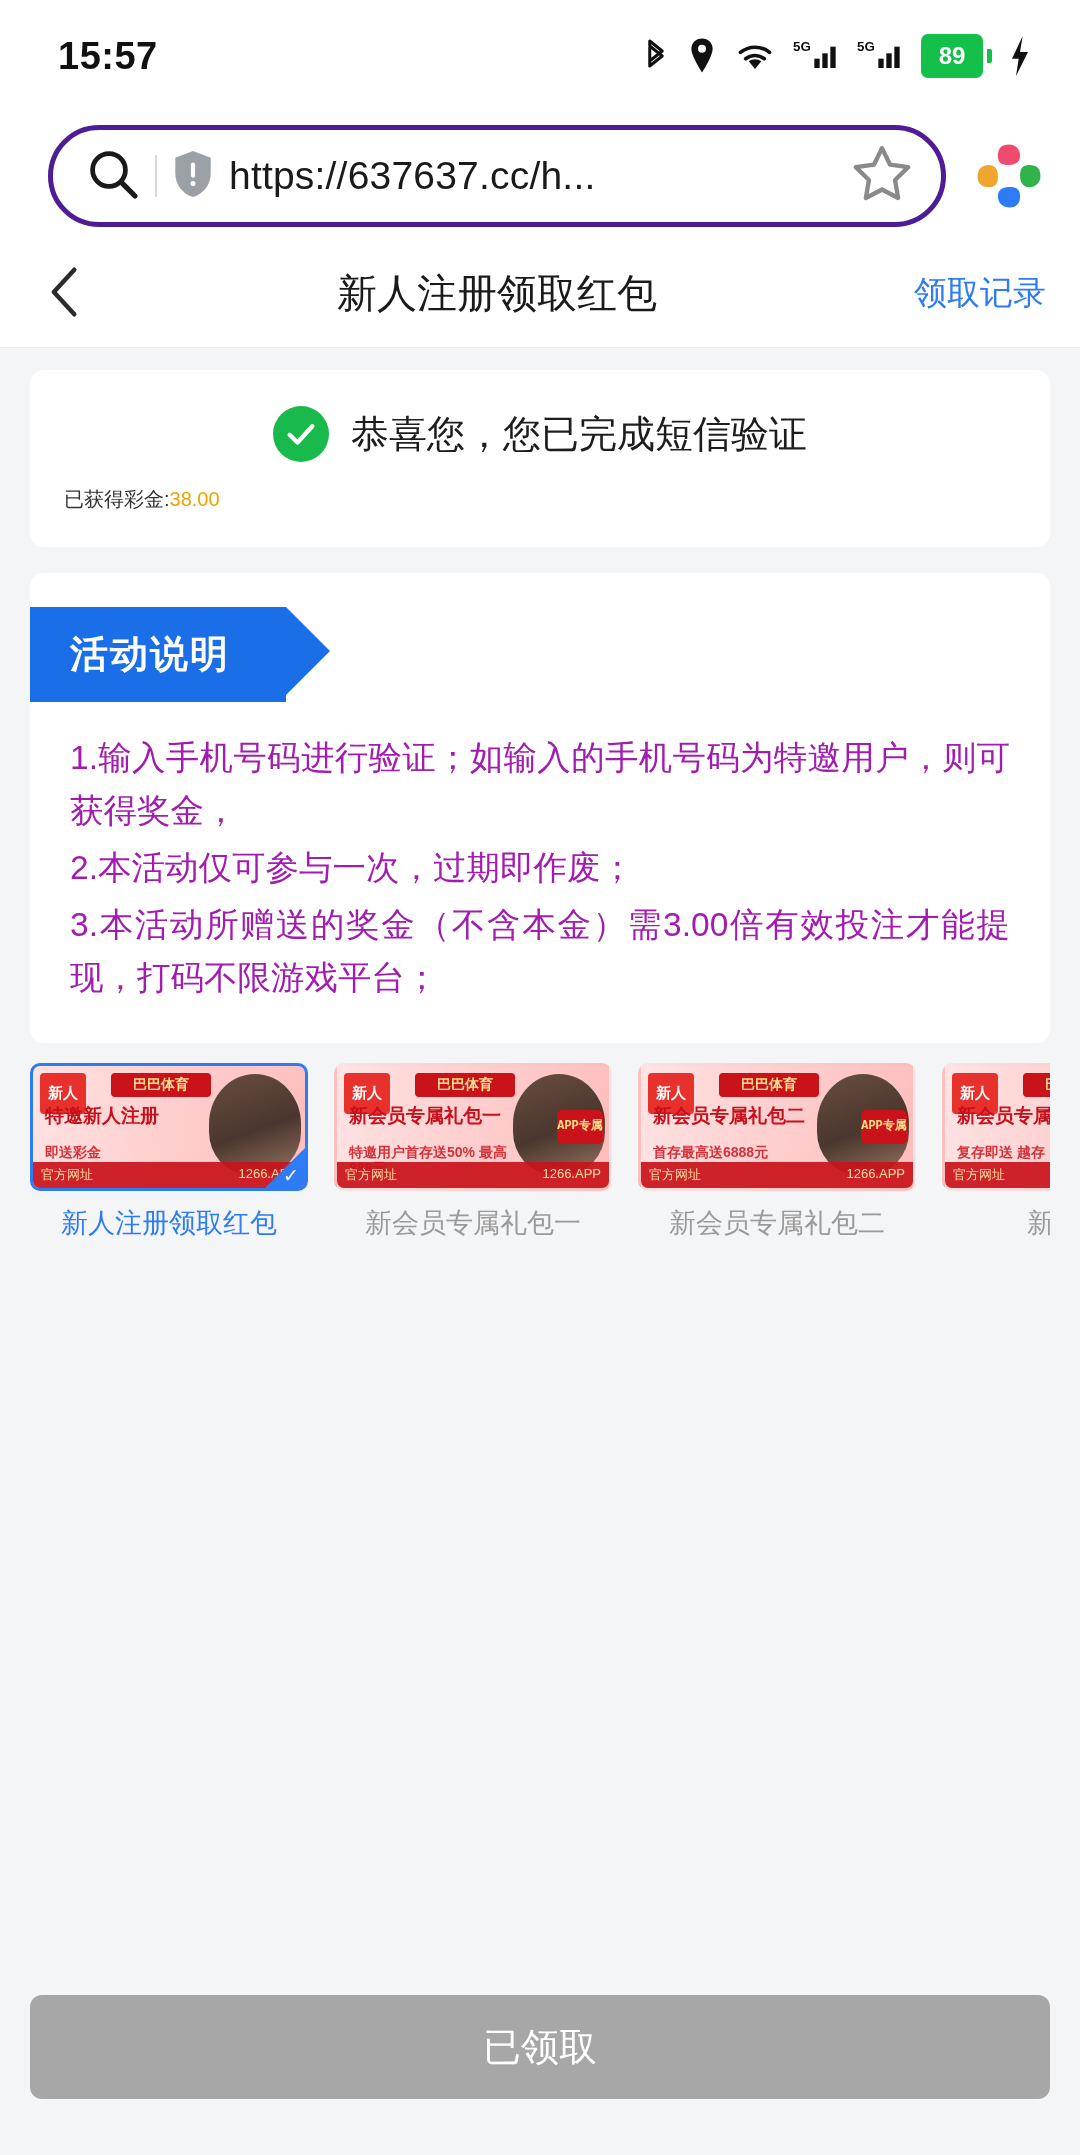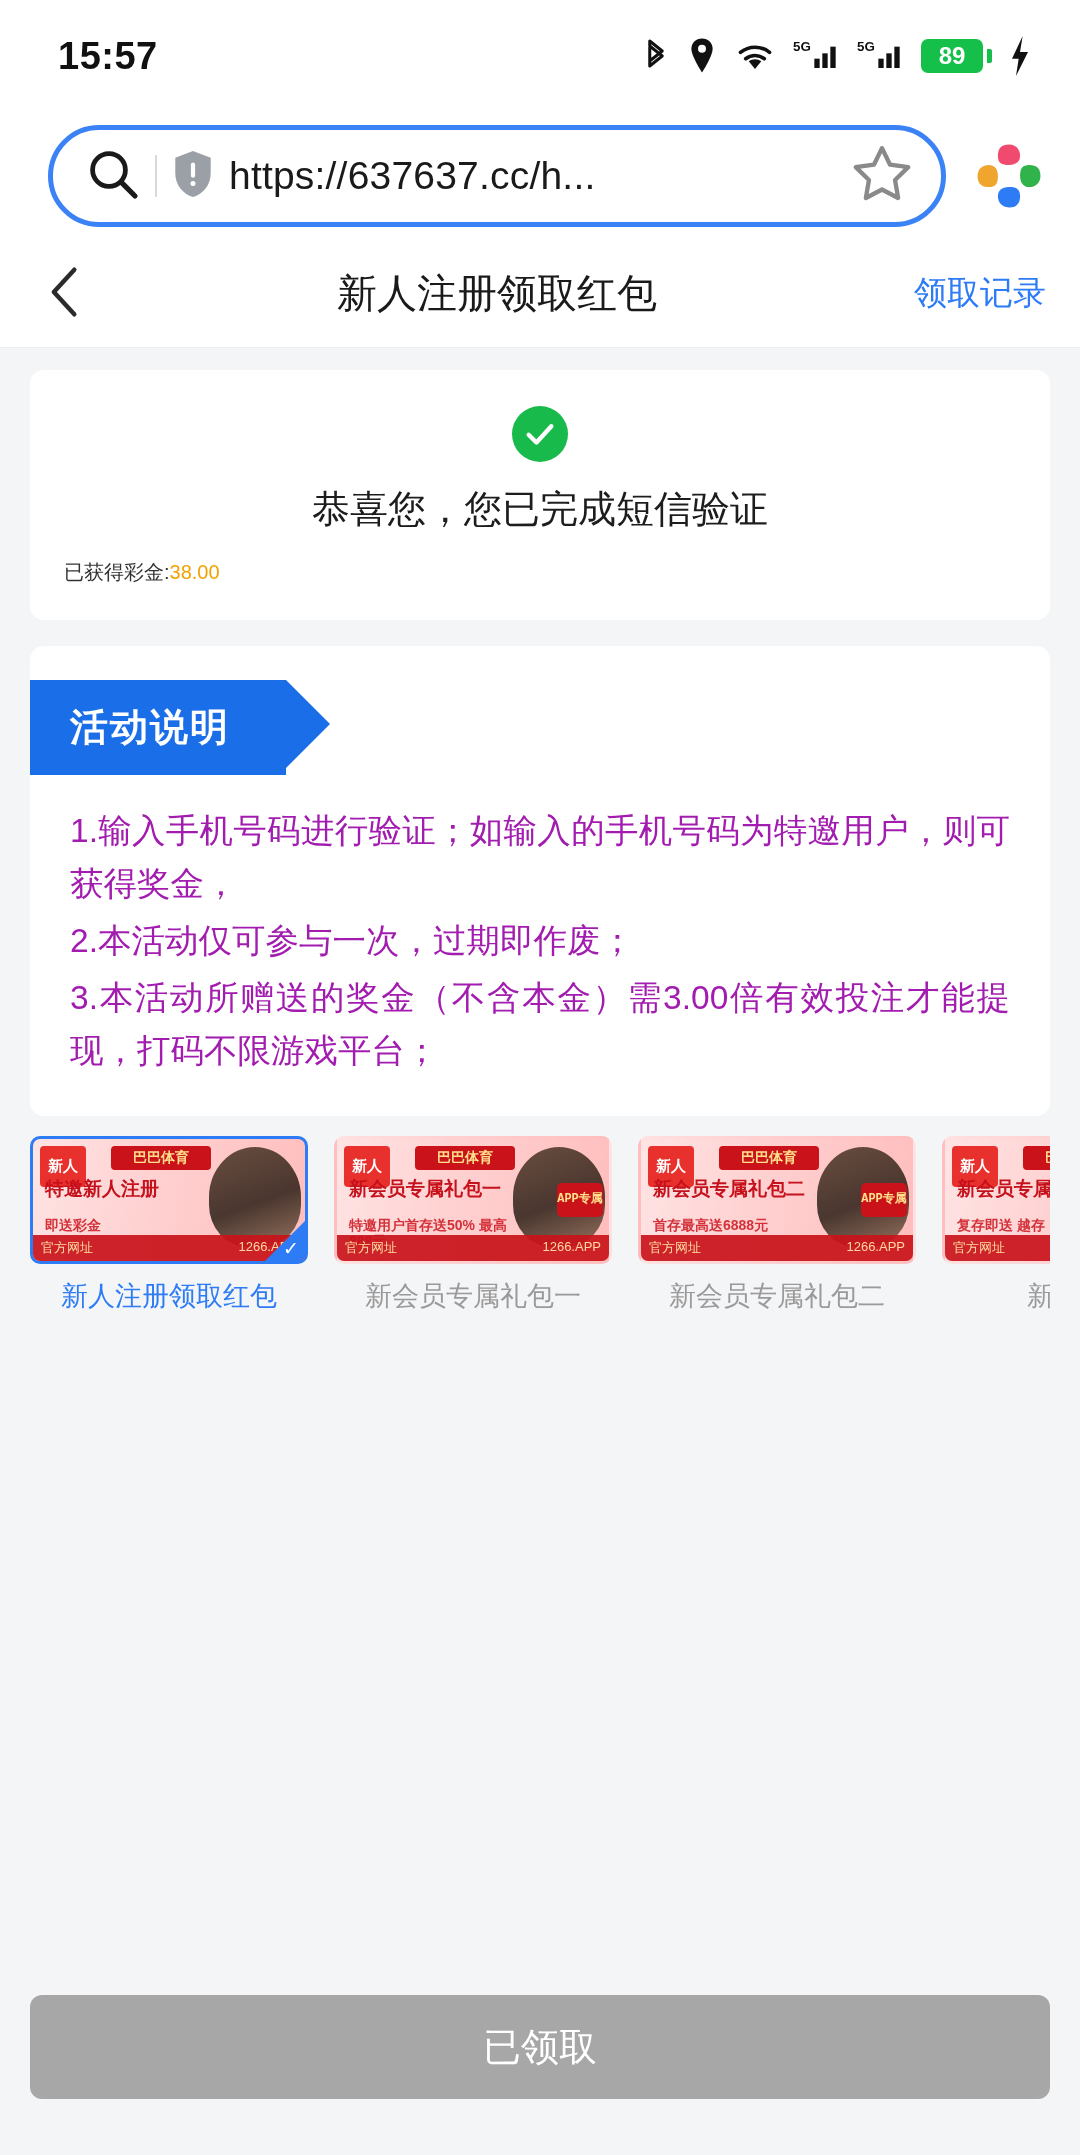--- a/index.html
+++ b/index.html
@@ -40,21 +40,21 @@
     align-items: center;
     gap: 16px;
   }
   .status-icons svg { display: block; }
   .battery {
     display: flex;
     align-items: center;
     gap: 4px;
   }
   .batt-body {
-    width: 62px; height: 34px;
+    width: 62px; height: 44px;
     background: #14c04a;
     border-radius: 7px;
     color: #fff;
     font-size: 24px;
     font-weight: 700;
     display: flex;
     align-items: center;
     justify-content: center;
   }
   .batt-cap { width: 5px; height: 14px; background: #14c04a; border-radius: 0 2px 2px 0; }
@@ -65,21 +65,21 @@
     background: #ffffff;
     display: flex;
     align-items: center;
     padding: 0 34px 0 48px;
     gap: 26px;
     flex: 0 0 auto;
   }
   .urlbar {
     flex: 1;
     height: 102px;
-    border: 5px solid #3b82f6;
+    border: 5px solid #4c1d95;
     border-radius: 52px;
     display: flex;
     align-items: center;
     padding: 0 28px 0 32px;
     background: #fff;
     gap: 14px;
   }
   .url-sep {
     width: 2px; height: 42px; background: #d9d9d9;
   }
@@ -132,21 +132,20 @@
   .card {
     background: #ffffff;
     border-radius: 14px;
     padding: 36px 34px 34px 34px;
   }
   .success-row {
     display: flex;
     align-items: center;
     justify-content: center;
     gap: 22px;
-    flex-direction: column;
   }
   .check-circle {
     width: 56px; height: 56px;
     border-radius: 50%;
     background: #18ba4b;
     display: flex; align-items: center; justify-content: center;
     flex: 0 0 auto;
   }
   .success-text {
     font-size: 38px;

